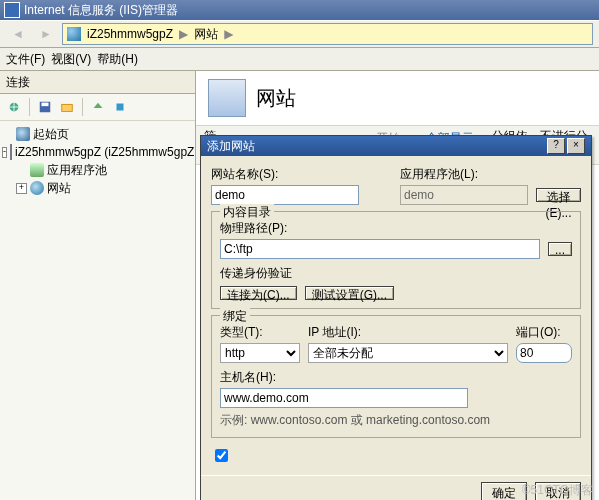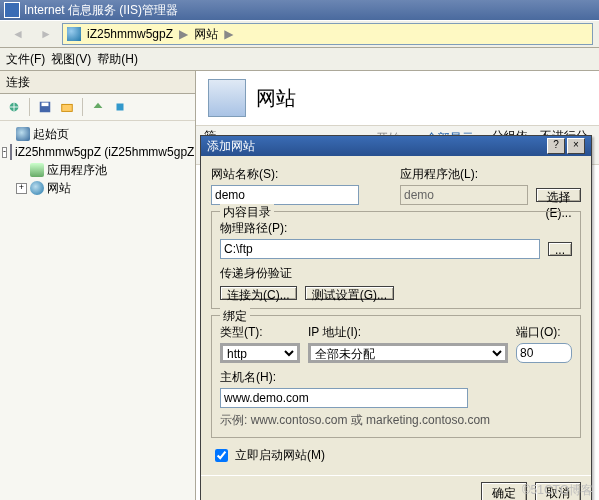--- a/index.html
+++ b/index.html
@@ -45,21 +45,21 @@
 .dlg-body{padding:8px 10px 6px}
 .grp{border:1px solid #aca899;padding:6px 8px 8px;margin:6px 0;position:relative}
 .grp .cap{position:absolute;top:-8px;left:8px;background:#ece9d8;padding:0 3px}
 .lbl{margin:2px 0}
 .row2{display:flex;align-items:center;gap:8px}
 .row2 .col{display:flex;flex-direction:column}
 .txt{height:18px;border:1px solid #7f9db9;background:#fff;padding:0 3px;font-family:inherit;font-size:12px}
 .txt.dis{background:#ece9d8;border-color:#aca899;color:#666}
 .btn{height:22px;border:1px solid #404040;background:#ece9d8;padding:0 10px;font-family:inherit;font-size:12px;box-shadow:inset 1px 1px #fff,inset -1px -1px #aca899}
 .btn.sm{height:14px;padding:0 6px}
-.sel{height:20px;border:3px solid #a3a3a3;background:#fff;font-family:inherit;font-size:12px}
+.sel{height:20px;border:1px solid #a3a3a3;background:#fff;font-family:inherit;font-size:12px}
 .hint{color:#555;margin-top:4px}
 .chk{display:flex;align-items:center;gap:4px;margin:8px 0 4px}
 .dlg-foot{display:flex;justify-content:flex-end;gap:8px;padding:6px 10px;border-top:1px solid #fff}
 .watermark{position:absolute;right:6px;bottom:4px;color:#bdbdbd;font-size:12px}
 </style>
 </head>
 <body>
 
 <div class="titlebar">
   <span class="ico"></span>
@@ -217,21 +217,20 @@
               <input class="txt" style="width: 48px; border-radius: 7px;" value="80">
             </div>
           </div>
           <div class="lbl" style="margin-top:6px">主机名(H):</div>
           <input class="txt" style="width: 240px;" value="www.demo.com">
           <div class="hint">示例: www.contoso.com 或 marketing.contoso.com</div>
         </div>
 
         <label class="chk">
           <input type="checkbox" checked="" style="">
-          <span>立即启动网站(M)</span>
         </label>
       </div>
       <div class="dlg-foot">
         <button class="btn">确定</button>
         <button class="btn">取消</button>
       </div>
     </div>
 
     <div class="watermark">©51CTO博客</div>
   </div>

